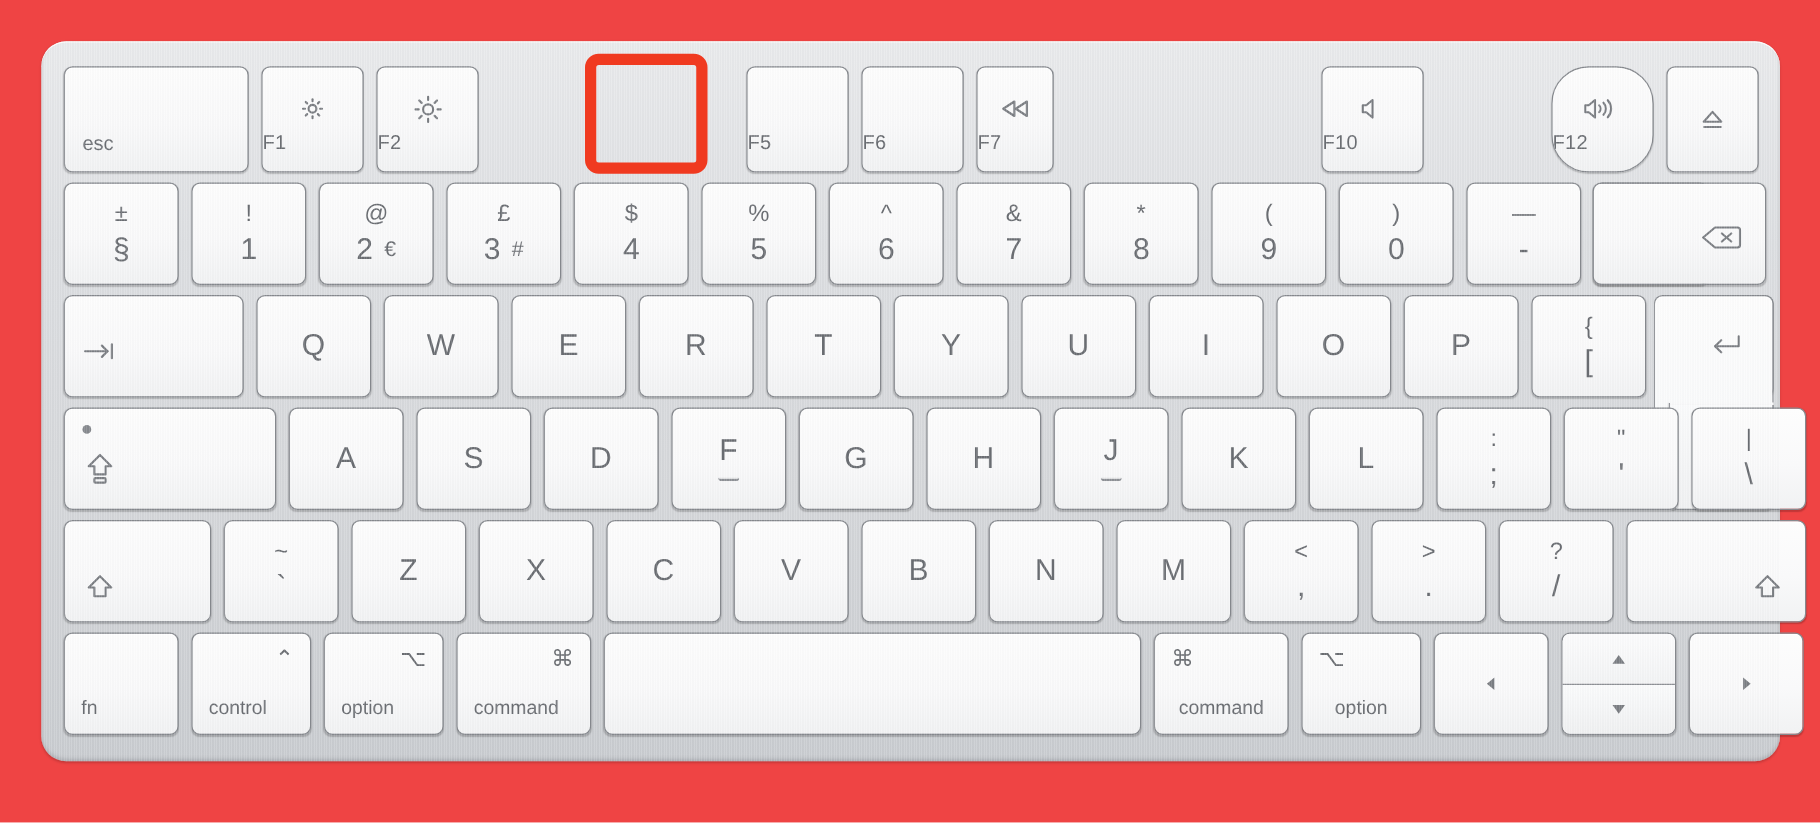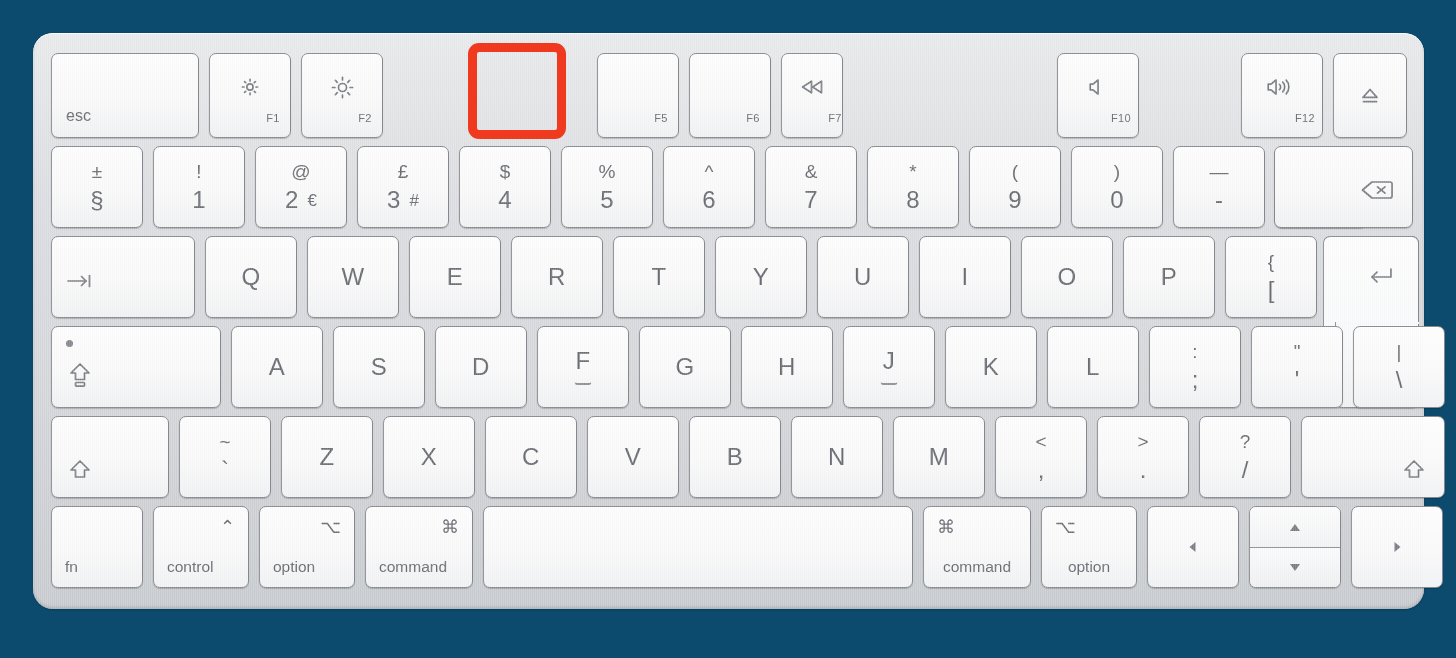--- a/index.html
+++ b/index.html
@@ -9,21 +9,21 @@
     width: 1456px; height: 658px;
     background: #ffffff;
     font-family: "Liberation Sans", sans-serif;
     overflow: hidden;
   }
 
   #stage {
     position: relative;
     width: 1456px;
     height: 658px;
-    background: #0c4a6e;
+    background: #ef4444;
   }
 
   
   #keyboard {
     position: absolute;
     left: 33px;  top: 33px;
     width: 1391px; height: 576px;
     border-radius: 20px;
     background:
       linear-gradient(180deg, #e9eaec 0%, #dcdee1 28%, #d5d7da 62%, #c9ccd0 100%);
@@ -87,22 +87,21 @@
   }
 
   
   .fkey .fn-icon {
     position: absolute; top: 20px; left: 0; right: 0;
     display: flex; align-items: center; justify-content: center;
     height: 26px;
   }
   .fkey .fn-label {
     position: absolute; bottom: 13px; left: 0; right: 0;
-    text-align: center;
-    font-size: 11px; color: #6a6d72; letter-spacing: .3px; margin-left: 46px;
+    font-size: 16px; color: #6a6d72; letter-spacing: .3px;
   }
 
   
   .mod-l .sym {
     position: absolute; top: 11px; right: 13px;
     font-size: 18px; line-height: 1; color: #6a6d72;
   }
   .mod-l .word {
     position: absolute; bottom: 11px; left: 13px;
     font-size: 15.5px; color: #6a6d72;
@@ -285,21 +284,21 @@
       <div class="key fkey" style="left:1024px; top:20px; width:82px; height:85px;">
         <span class="fn-icon">
           <svg width="22" height="20" viewBox="0 0 22 20">
             <path class="ico" d="M11 3 L6 7.2 H3.2 V12.8 H6 L11 17 Z"></path>
           </svg>
         </span>
         <span class="fn-label">F10</span>
       </div>
 
 
-      <div class="key fkey" style="left:1208px; top:20px; width:82px; height:85px;">
+      <div class="key fkey" style="left:1208px; top:20px; width:82px; height:85px;border-radius:30px;">
         <span class="fn-icon">
           <svg width="32" height="20" viewBox="0 0 32 20">
             <path class="ico" d="M10 3 L5 7.2 H2.2 V12.8 H5 L10 17 Z"></path>
             <path class="ico" d="M13.4 7.3 A4 4 0 0 1 13.4 12.7"></path>
             <path class="ico" d="M16.8 5.2 A7 7 0 0 1 16.8 14.8"></path>
             <path class="ico" d="M20.2 3.2 A10 10 0 0 1 20.2 16.8"></path>
           </svg>
         </span>
         <span class="fn-label">F12</span>
       </div>

